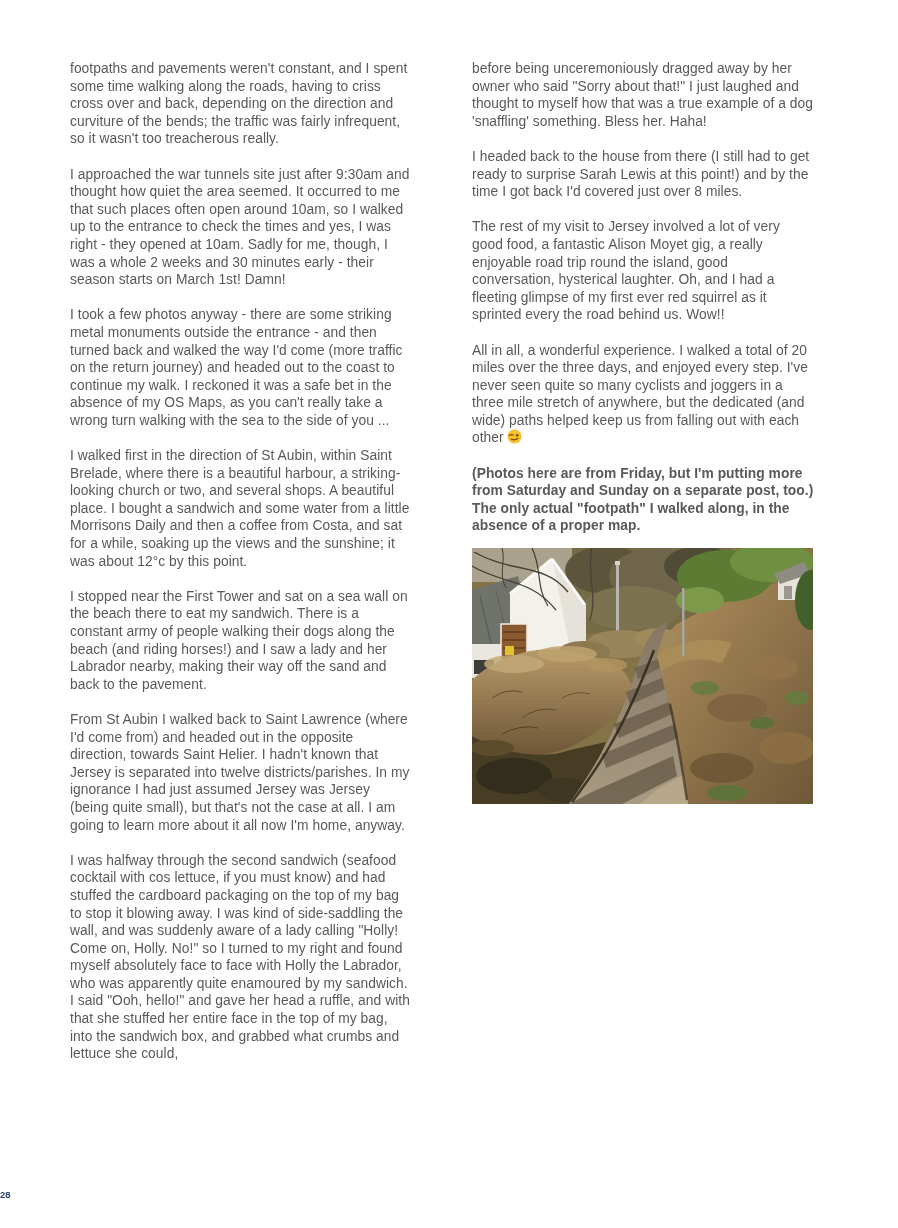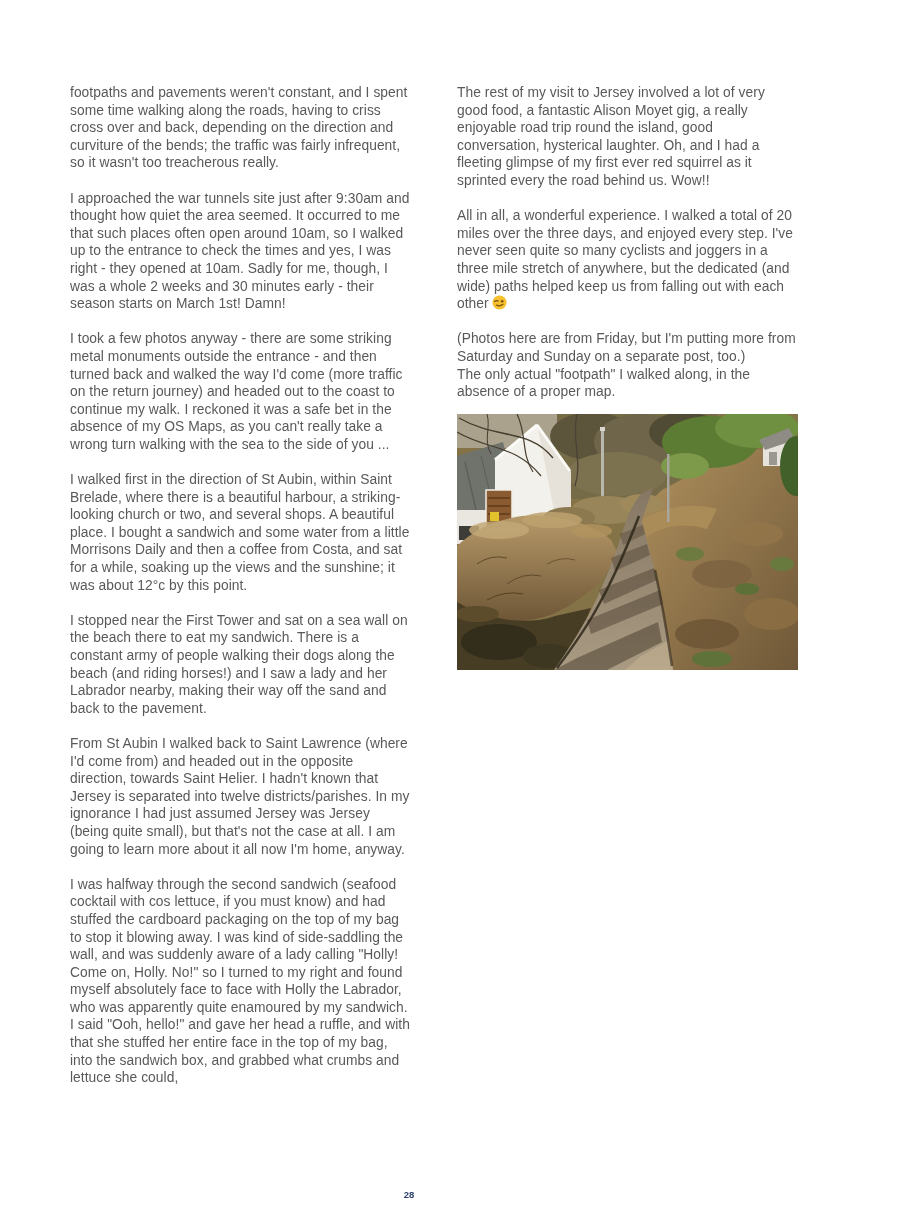--- a/index.html
+++ b/index.html
@@ -1,48 +1,50 @@
 <!DOCTYPE html>
 <html><head>
 <meta charset="utf-8">
 <style>
   html,body{margin:0;padding:0;}
   body{
     width:898px;height:1228px;background:#ffffff;position:relative;
     font-family:"Liberation Sans", sans-serif;overflow:hidden;
   }
   .page{position:absolute;inset:0;background:#fff;}
-  .columns{position:absolute;left:70px;top:84px;width:755px;display:flex;gap:45px;}
+  .columns{position:absolute;left:70px;top:60px;width:755px;display:flex;gap:60px;}
   .col{width:342px;font-size:13.8px;line-height:17.6px;color:#595959;letter-spacing:.05px;}
   .col p{margin:0 0 17.6px 0;}
-  .col p.pre-photo{margin-bottom:13px;}
+  .col p.pre-photo{margin-bottom:13px;font-weight:bold;}
   figure.photo-figure{margin:0;padding:0;width:341px;height:256px;line-height:0;}
   .emoji{display:inline-block;width:15px;height:15px;vertical-align:-2px;margin-left:3px;}
   .page-number{
-    position:absolute;left:0;top:1189px;width:818px;text-align:center;
+    position:absolute;left:0;top:1189px;width:818px;text-align:left;
     font-size:9.5px;font-weight:700;color:#2a3f6b;
   }
 </style>
 </head>
 <body>
 
 <div class="page">
   <div class="columns">
 
     <div class="col">
       <p>footpaths and pavements weren't constant, and I spent some time walking along the roads, having to criss cross over and back, depending on the direction and curviture of the bends; the traffic was fairly infrequent, so it wasn't too treacherous really.</p>
       <p>I approached the war tunnels site just after 9:30am and thought how quiet the area seemed. It occurred to me that such places often open around 10am, so I walked up to the entrance to check the times and yes, I was right - they opened at 10am. Sadly for me, though, I was a whole 2 weeks and 30 minutes early - their season starts on March 1st! Damn!</p>
       <p>I took a few photos anyway - there are some striking metal monuments outside the entrance - and then turned back and walked the way I'd come (more traffic on the return journey) and headed out to the coast to continue my walk. I reckoned it was a safe bet in the absence of my OS Maps, as you can't really take a wrong turn walking with the sea to the side of you ...</p>
       <p>I walked first in the direction of St Aubin, within Saint Brelade, where there is a beautiful harbour, a striking-looking church or two, and several shops. A beautiful place. I bought a sandwich and some water from a little Morrisons Daily and then a coffee from Costa, and sat for a while, soaking up the views and the sunshine; it was about 12°c by this point.</p>
       <p>I stopped near the First Tower and sat on a sea wall on the beach there to eat my sandwich. There is a constant army of people walking their dogs along the beach (and riding horses!) and I saw a lady and her Labrador nearby, making their way off the sand and back to the pavement.</p>
       <p>From St Aubin I walked back to Saint Lawrence (where I'd come from) and headed out in the opposite direction, towards Saint Helier. I hadn't known that Jersey is separated into twelve districts/parishes. In my ignorance I had just assumed Jersey was Jersey (being quite small), but that's not the case at all. I am going to learn more about it all now I'm home, anyway.</p>
       <p>I was halfway through the second sandwich (seafood cocktail with cos lettuce, if you must know) and had stuffed the cardboard packaging on the top of my bag to stop it blowing away. I was kind of side-saddling the wall, and was suddenly aware of a lady calling "Holly! Come on, Holly. No!" so I turned to my right and found myself absolutely face to face with Holly the Labrador, who was apparently quite enamoured by my sandwich. I said "Ooh, hello!" and gave her head a ruffle, and with that she stuffed her entire face in the top of my bag, into the sandwich box, and grabbed what crumbs and lettuce she could,</p>
     </div>
 
     <div class="col">
+      <p>before being unceremoniously dragged away by her owner who said "Sorry about that!" I just laughed and thought to myself how that was a true example of a dog 'snaffling' something. Bless her. Haha!</p>
+      <p>I headed back to the house from there (I still had to get ready to surprise Sarah Lewis at this point!) and by the time I got back I'd covered just over 8 miles.</p>
       <p>The rest of my visit to Jersey involved a lot of very good food, a fantastic Alison Moyet gig, a really enjoyable road trip round the island, good conversation, hysterical laughter. Oh, and I had a fleeting glimpse of my first ever red squirrel as it sprinted every the road behind us. Wow!!</p>
       <p>
         <span>All in all, a wonderful experience. I walked a total of 20 miles over the three days, and enjoyed every step. I've never seen quite so many cyclists and joggers in a three mile stretch of anywhere, but the dedicated (and wide) paths helped keep us from falling out with each other</span><span class="emoji"><svg width="15" height="15" viewBox="0 0 20 20">
           <circle cx="10" cy="10" r="9.4" fill="#f6c02e"></circle>
           <circle cx="13.6" cy="8.2" r="1.7" fill="#744f13"></circle>
           <path d="M3.4,8.6 Q5.9,6.4 8.2,8.1" stroke="#744f13" stroke-width="1.6" fill="none" stroke-linecap="round"></path>
           <path d="M5.8,13.4 Q10,16.2 14.6,12.4" stroke="#744f13" stroke-width="1.6" fill="none" stroke-linecap="round"></path>
         </svg></span>
       </p>
       <p class="pre-photo">

